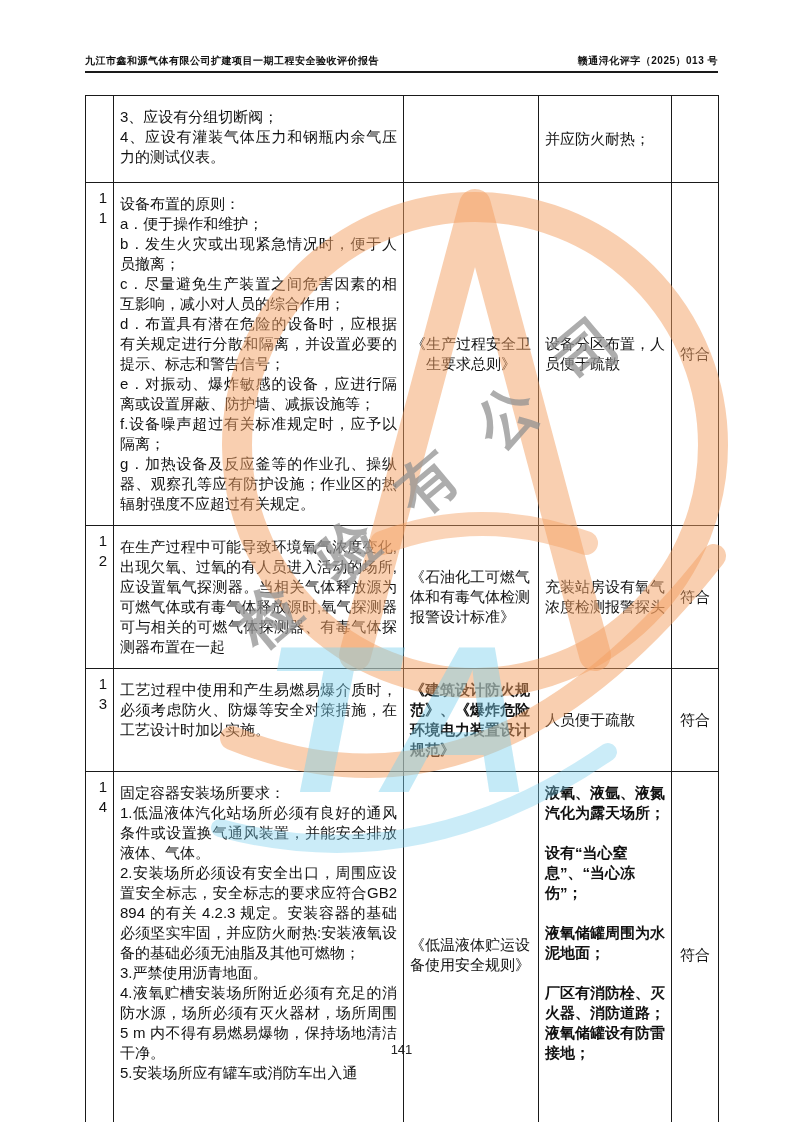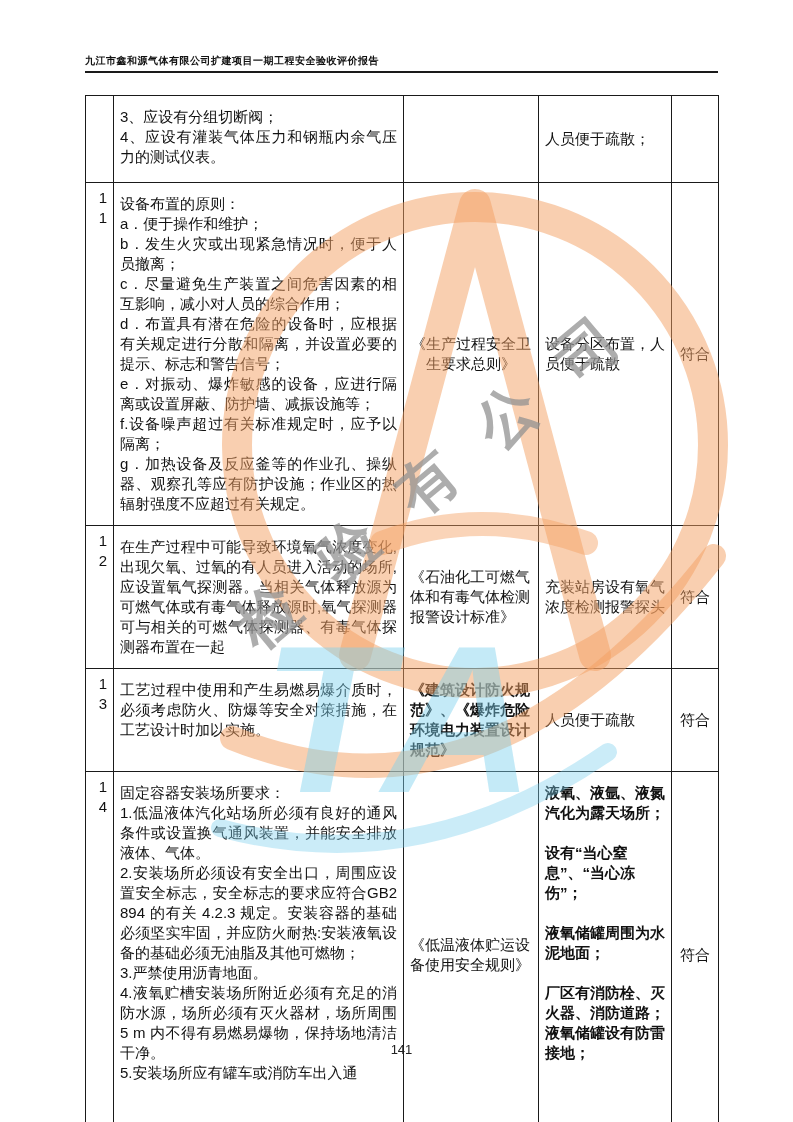--- a/index.html
+++ b/index.html
@@ -43,37 +43,38 @@
     position:absolute;inset:0;pointer-events:none;z-index:5;
   }
 </style>
 </head>
 <body>
 
 <div class="page">
 
   <div class="header">
     <span>九江市鑫和源气体有限公司扩建项目一期工程安全验收评价报告</span>
+    <span>赣通浔化评字（2025）013 号</span>
   </div>
 
   <table class="doc-table">
     <colgroup>
       <col style="width:28px">
         <col style="width:290px">
         <col style="width:135px">
         <col style="width:133px">
         <col style="width:47px">
     </colgroup>
     <tbody>
       <tr>
         <td class="num" style="height:70px"></td>
         <td class="req">3、应设有分组切断阀；
 4、应设有灌装气体压力和钢瓶内余气压力的测试仪表。</td>
         <td class="center-txt"></td>
-        <td>人员便于疏散；</td>
+        <td>并应防火耐热；</td>
         <td class="center-txt"></td>
       </tr>
       <tr>
         <td class="num" style="height:320px">11</td>
         <td class="req">设备布置的原则：
 a．便于操作和维护；
 b．发生火灾或出现紧急情况时，便于人员撤离；
 c．尽量避免生产装置之间危害因素的相互影响，减小对人员的综合作用；
 d．布置具有潜在危险的设备时，应根据有关规定进行分散和隔离，并设置必要的提示、标志和警告信号；
 e．对振动、爆炸敏感的设备，应进行隔离或设置屏蔽、防护墙、减振设施等；

